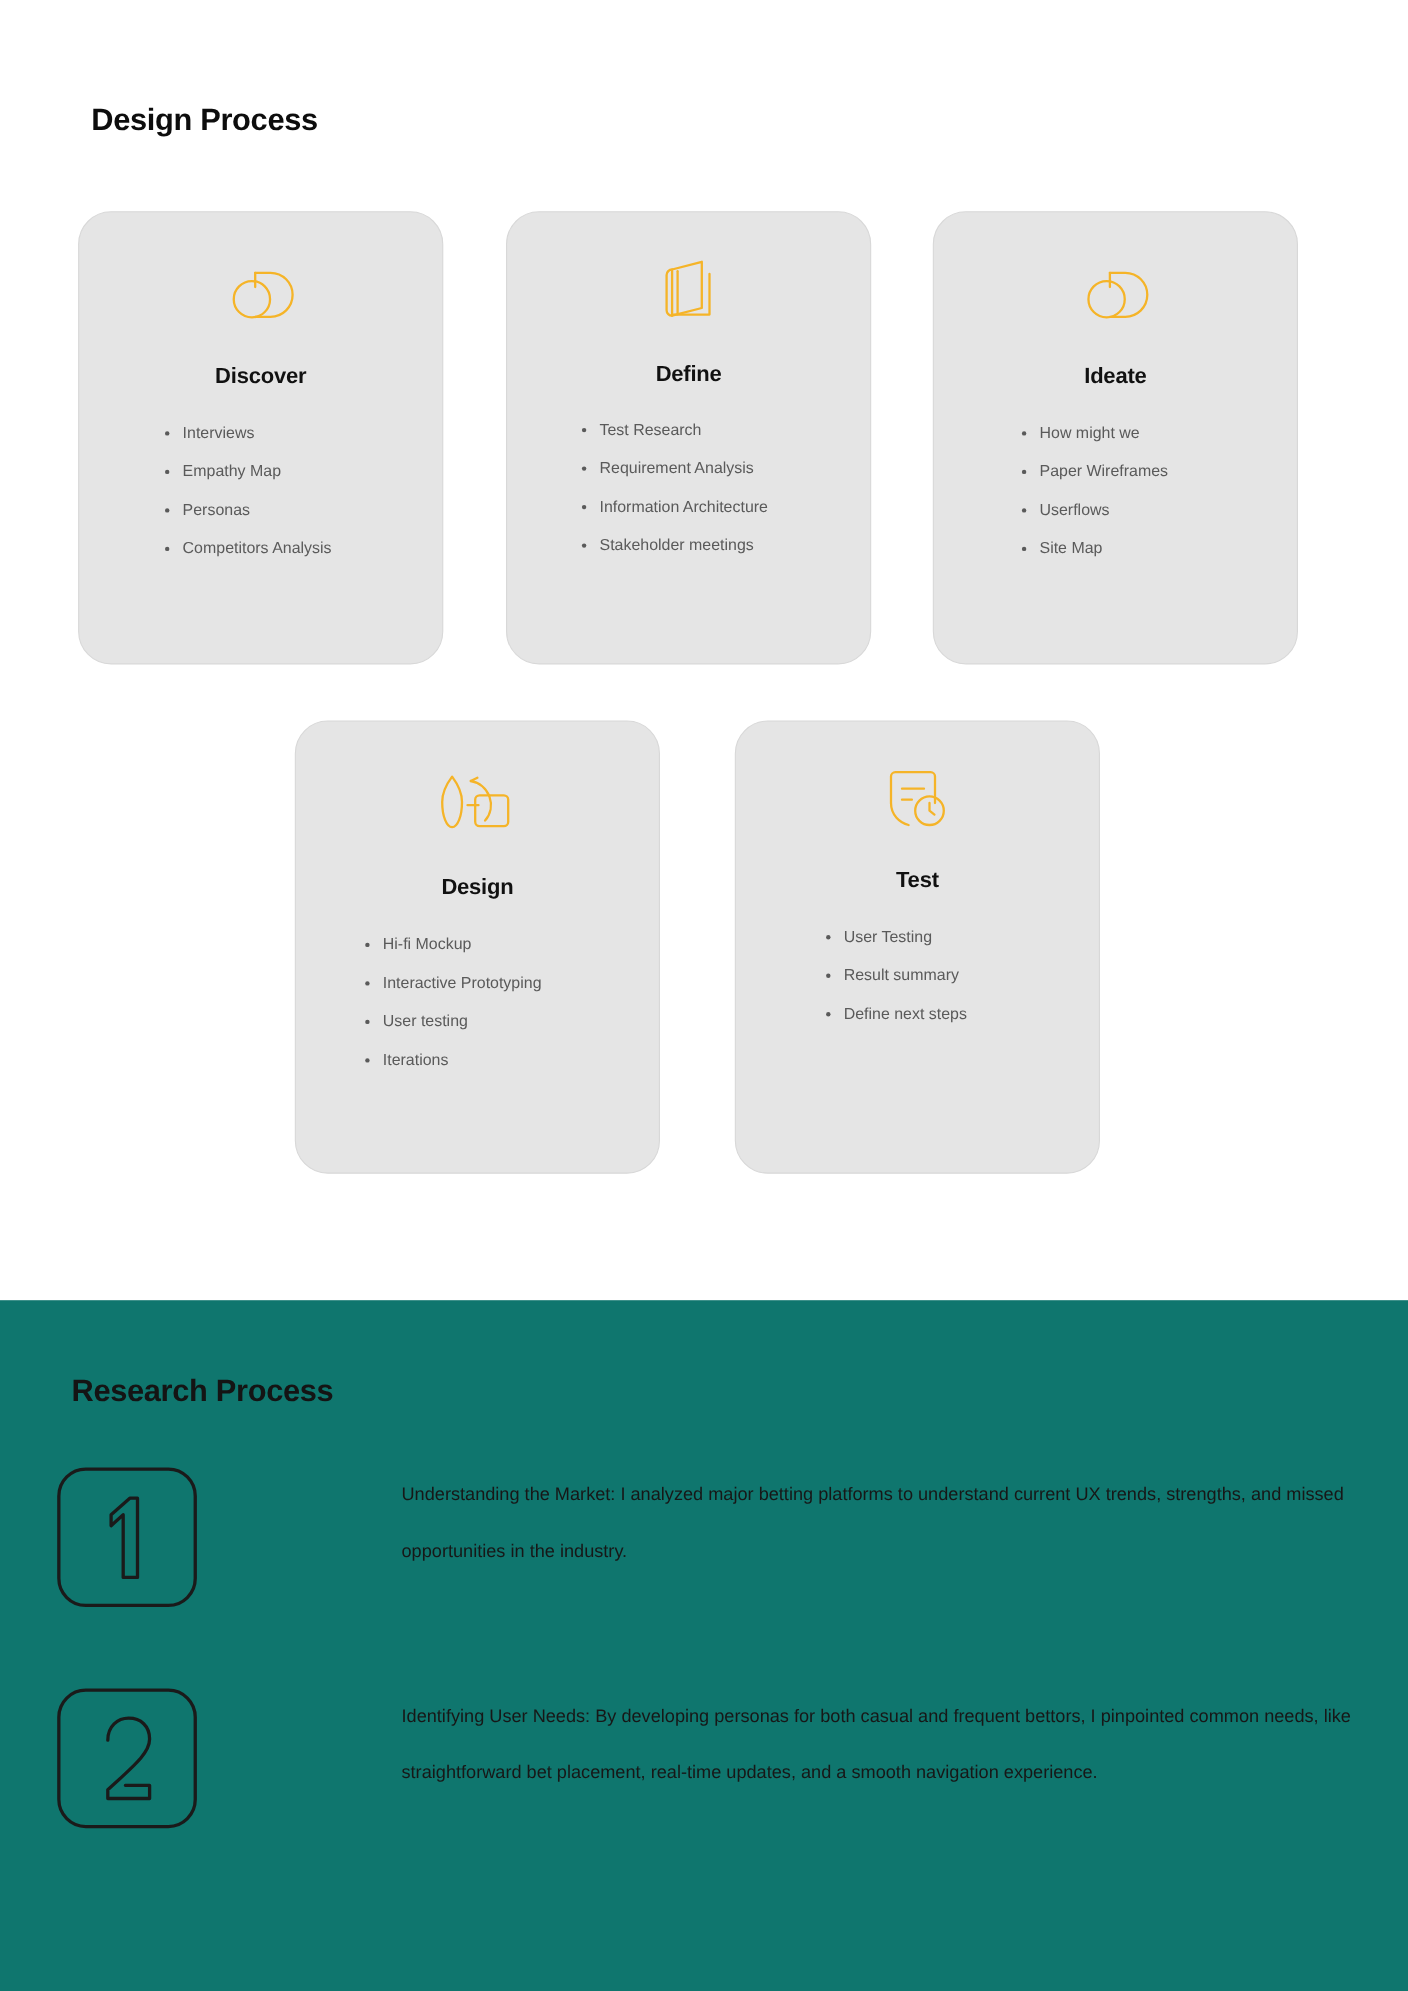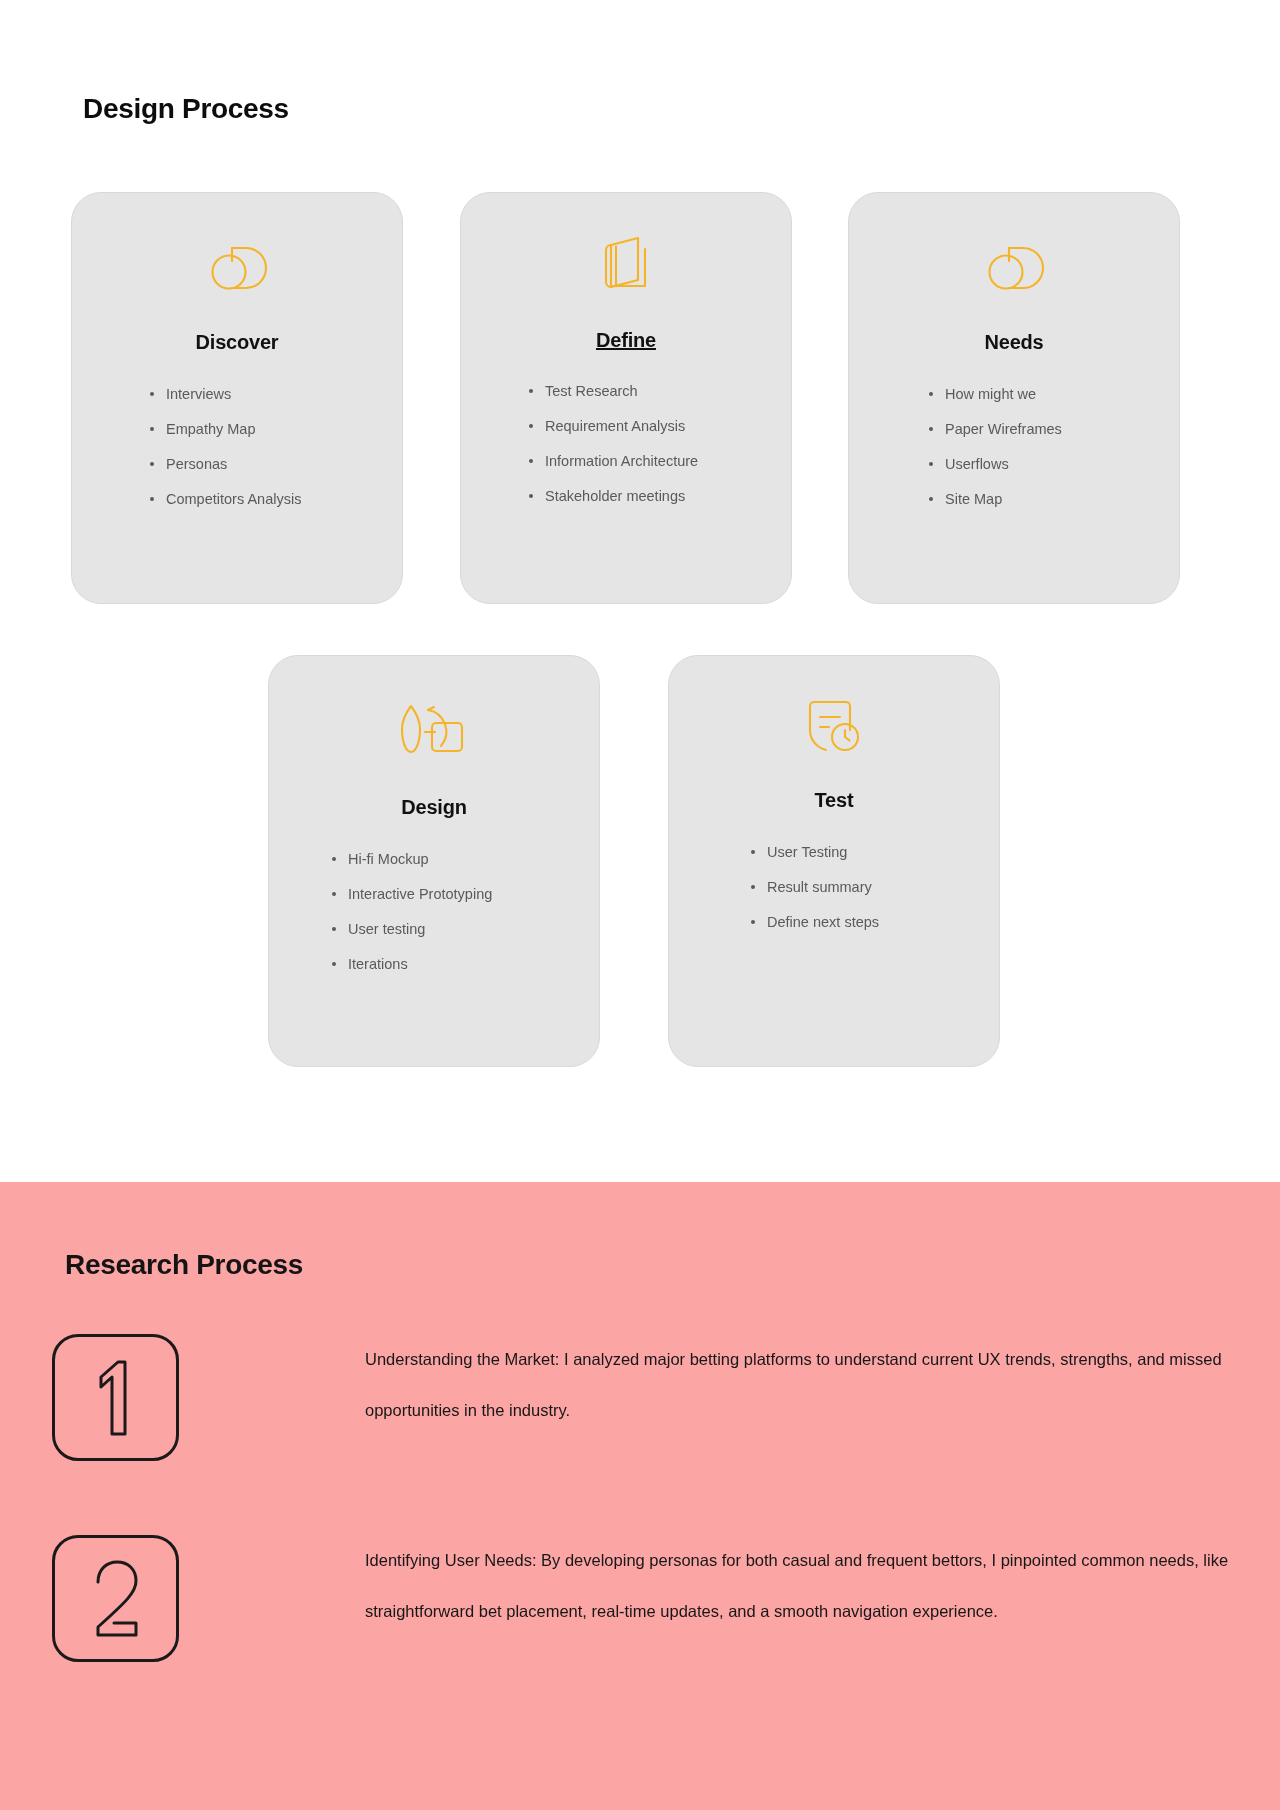--- a/index.html
+++ b/index.html
@@ -86,21 +86,21 @@
   #card-design   { left: 268px; top: 655px; width: 332px; height: 412px; }
   #card-test     { left: 668px; top: 655px; width: 332px; height: 412px; }
 
   
   .research-section {
     position: absolute;
     left: 0;
     top: 1182px;
     width: 1280px;
     height: 628px;
-    background: #fca5a5;
+    background: #0f766e;
   }
   .research-title {
     left: 65px;
     top: 66px;
     font-size: 28px;
     line-height: 34px;
     color: #141414;
   }
   .step-row {
     position: absolute;
@@ -158,38 +158,38 @@
 
     <div class="card" id="card-define">
       <div class="card-icon" style="top:40px;">
         <svg width="56" height="62" viewBox="0 0 56 62" fill="none" stroke="#F5B428" stroke-width="2.1" stroke-linecap="round" stroke-linejoin="round">
           <path d="M13 12 L40 5 V47 L13 54 Z"></path>
           <path d="M13 12 A5 5 0 0 0 8 17 V49 A5 5 0 0 0 13 54"></path>
           <path d="M18 13.5 V52.5"></path>
           <path d="M47 16 V53 H14"></path>
         </svg>
       </div>
-      <h2 class="card-title" style="top:136px;text-decoration:underline;">Define</h2>
+      <h2 class="card-title" style="top:136px;">Define</h2>
       <ul class="card-list" style="left:68px; top:190px;">
         <li>Test Research</li>
         <li>Requirement Analysis</li>
         <li>Information Architecture</li>
         <li>Stakeholder meetings</li>
       </ul>
     </div>
 
     <div class="card" id="card-ideate">
       <div class="card-icon" style="top:46px;">
         <svg width="62" height="56" viewBox="0 0 62 56" fill="none" stroke="#F5B428" stroke-width="2.1" stroke-linecap="round" stroke-linejoin="round">
           <path d="M26 9 H40 A20 20 0 0 1 40 49 H26"></path>
           <path d="M26 9 V22"></path>
           <circle cx="23" cy="33" r="16.5"></circle>
         </svg>
       </div>
-      <h2 class="card-title" style="top:138px;">Needs</h2>
+      <h2 class="card-title" style="top:138px;">Ideate</h2>
       <ul class="card-list" style="left:80px; top:193px;">
         <li>How might we</li>
         <li>Paper Wireframes</li>
         <li>Userflows</li>
         <li>Site Map</li>
       </ul>
     </div>
 
     <div class="card" id="card-design">
       <div class="card-icon" style="top:42px;">

